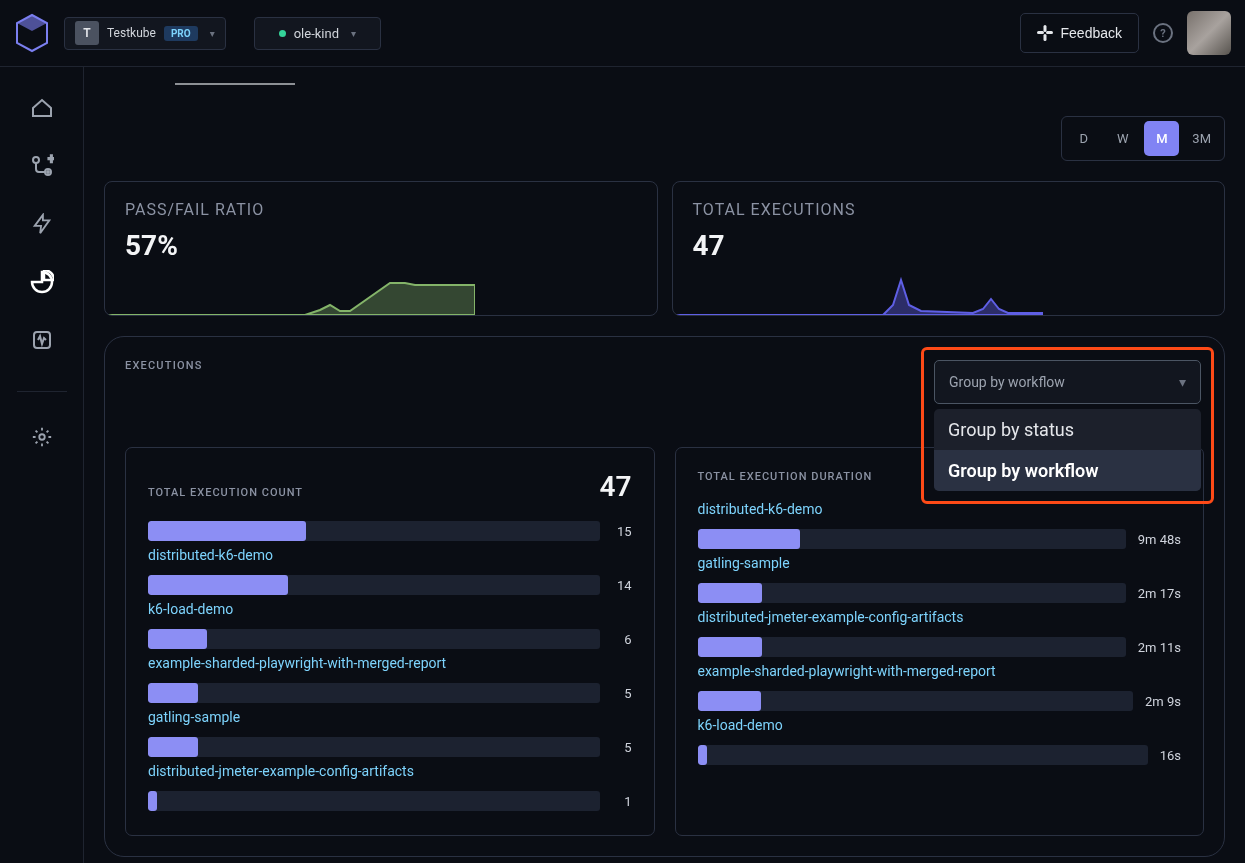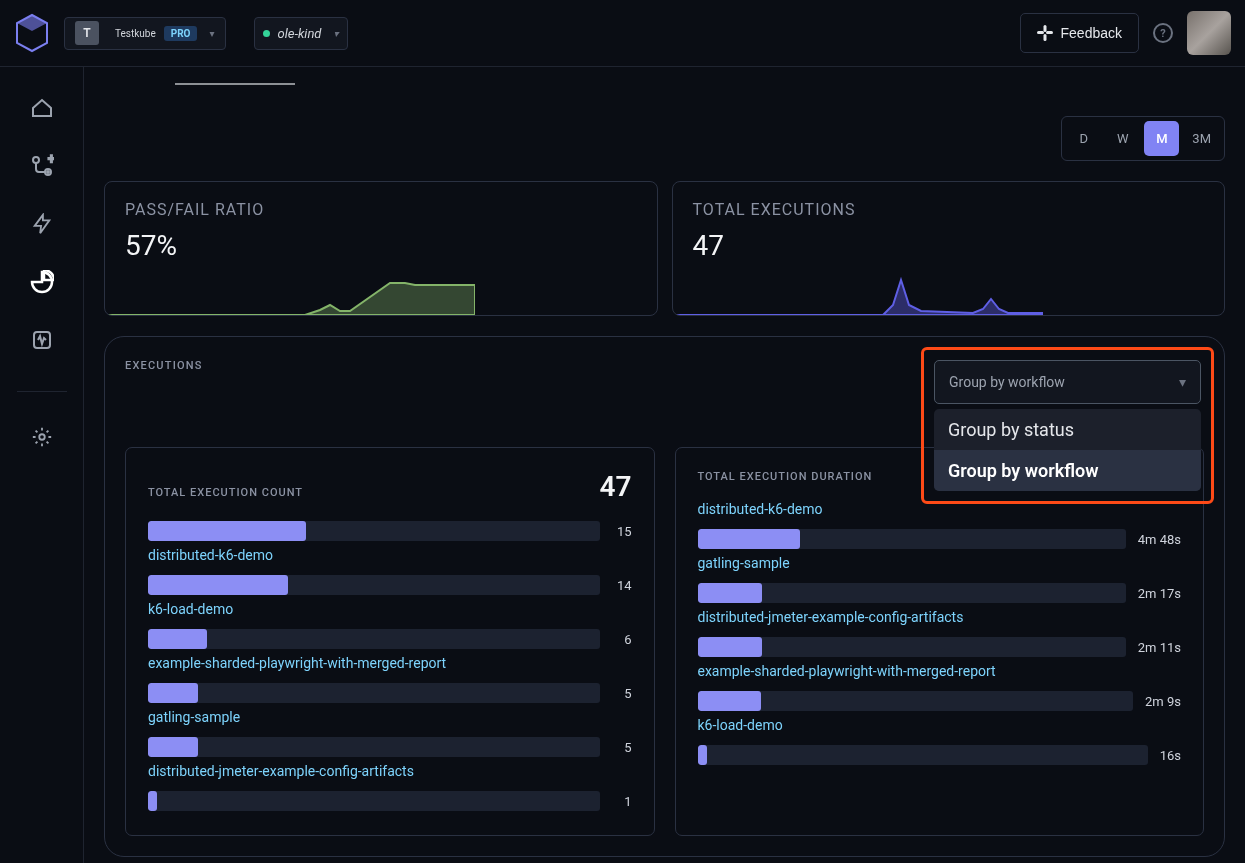--- a/index.html
+++ b/index.html
@@ -28,32 +28,31 @@
     height: 33px; padding: 0 10px;
     border: 1px solid #2a3142; border-radius: 4px;
     background: #12161f;
     cursor: pointer;
   }
   .org-badge {
     width: 24px; height: 24px; background: #4b5260;
     display: flex; align-items: center; justify-content: center;
     border-radius: 3px; font-size: 12px; font-weight: 600;
   }
-  .org-name { font-size: 10px; color: #d1d5db; margin-left: 8px; }
+  .org-name { font-size: 12px; color: #d1d5db; }
   .pro-badge {
     background: #1e3a5f; color: #7dd3fc;
     font-size: 10px; padding: 2px 7px; border-radius: 3px; font-weight: 700;
   }
   .env-select {
     display: flex; align-items: center; gap: 8px;
-    height: 33px; padding: 0 8px;
+    height: 33px; padding: 0 24px;
     border: 1px solid #2a3142; border-radius: 4px;
     background: #12161f; margin-left: 14px;
     cursor: pointer;
-    font-style: italic;
   }
   .env-dot { width: 7px; height: 7px; background: #34d399; border-radius: 50%; }
   .env-name { font-size: 13px; color: #d1d5db; }
   .chevron { color: #6b7280; font-size: 10px; margin-left: 4px; }
   .spacer { flex: 1; }
   .feedback-btn {
     display: flex; align-items: center; gap: 8px;
     height: 40px; padding: 0 16px;
     border: 1px solid #2a3142; border-radius: 5px;
     background: transparent; color: #e5e7eb; font-size: 14px;
@@ -106,21 +105,21 @@
     flex: 1; border: 1px solid #2a3142; border-radius: 8px;
     padding: 18px 20px 0; height: 135px;
     display: flex; flex-direction: column; position: relative;
     overflow: hidden;
   }
   .metric-card .label {
     font-size: 16px; letter-spacing: 1px; color: #8b92a3;
     font-weight: 400; text-transform: uppercase;
   }
   .metric-card .value {
-    font-size: 28px; font-weight: 400; color: #f3f4f6; margin-top: 10px;
+    font-size: 28px; font-weight: 700; color: #f3f4f6; margin-top: 10px;
   }
   .sparkline {
     position: absolute; bottom: 0; left: 0; right: 0; height: 40px;
   }
   .execs-panel {
     border: 1px solid #2a3142; border-radius: 20px;
     padding: 20px; position: relative;
   }
   .execs-header {
     display: flex; justify-content: space-between; align-items: flex-start;
@@ -373,21 +372,21 @@
           </div>
           <div id="duration-rows">
               <div class="bar-row">
                 <div class="bar-label">distributed-k6-demo</div>
               </div>
               <div class="bar-row">
                 <div class="bar-track">
                   <div class="bar-bg">
                     <div class="bar-fill" style="width:24%"></div>
                   </div>
-                  <div class="bar-value">4m 48s</div>
+                  <div class="bar-value">9m 48s</div>
                 </div>
                 <div class="bar-label">gatling-sample</div>
               </div>
               <div class="bar-row">
                 <div class="bar-track">
                   <div class="bar-bg">
                     <div class="bar-fill" style="width:15%"></div>
                   </div>
                   <div class="bar-value">2m 17s</div>
                 </div>

